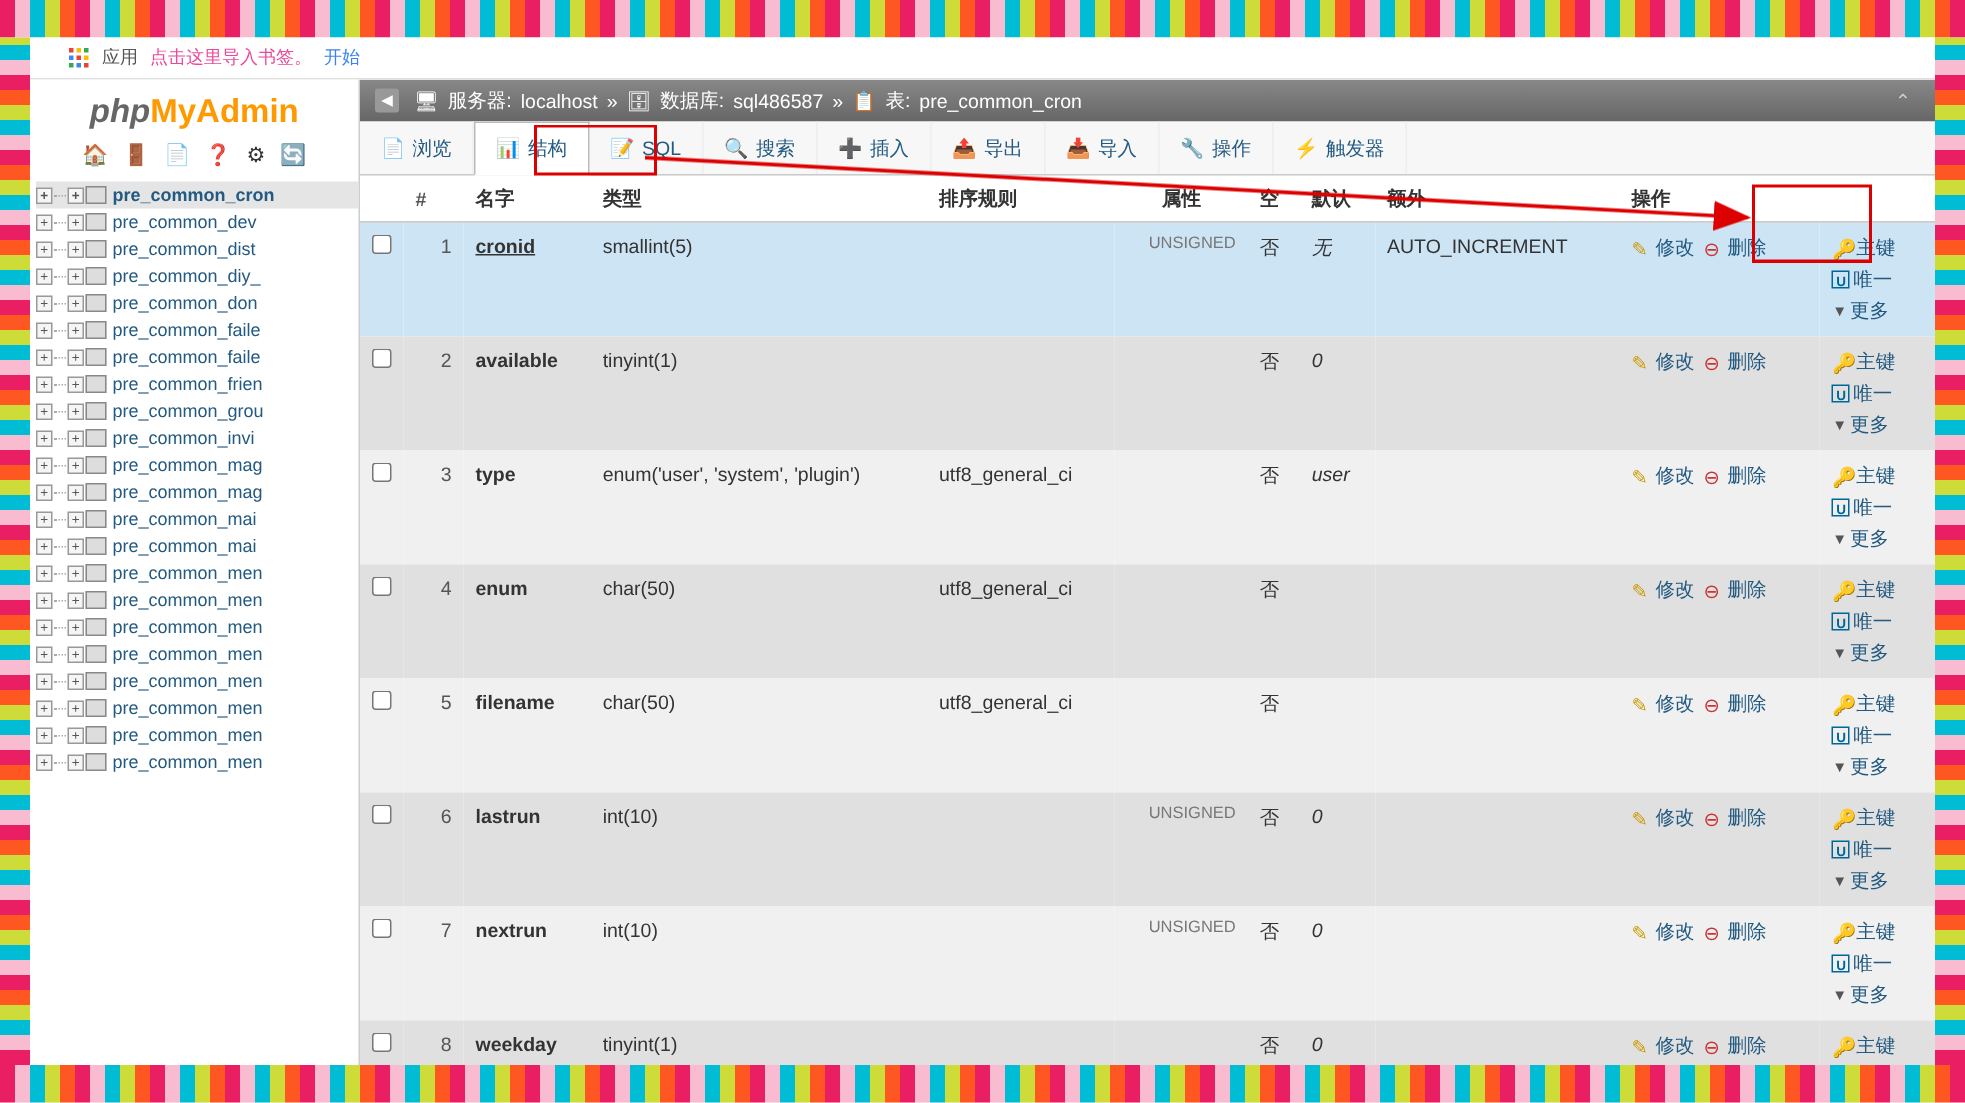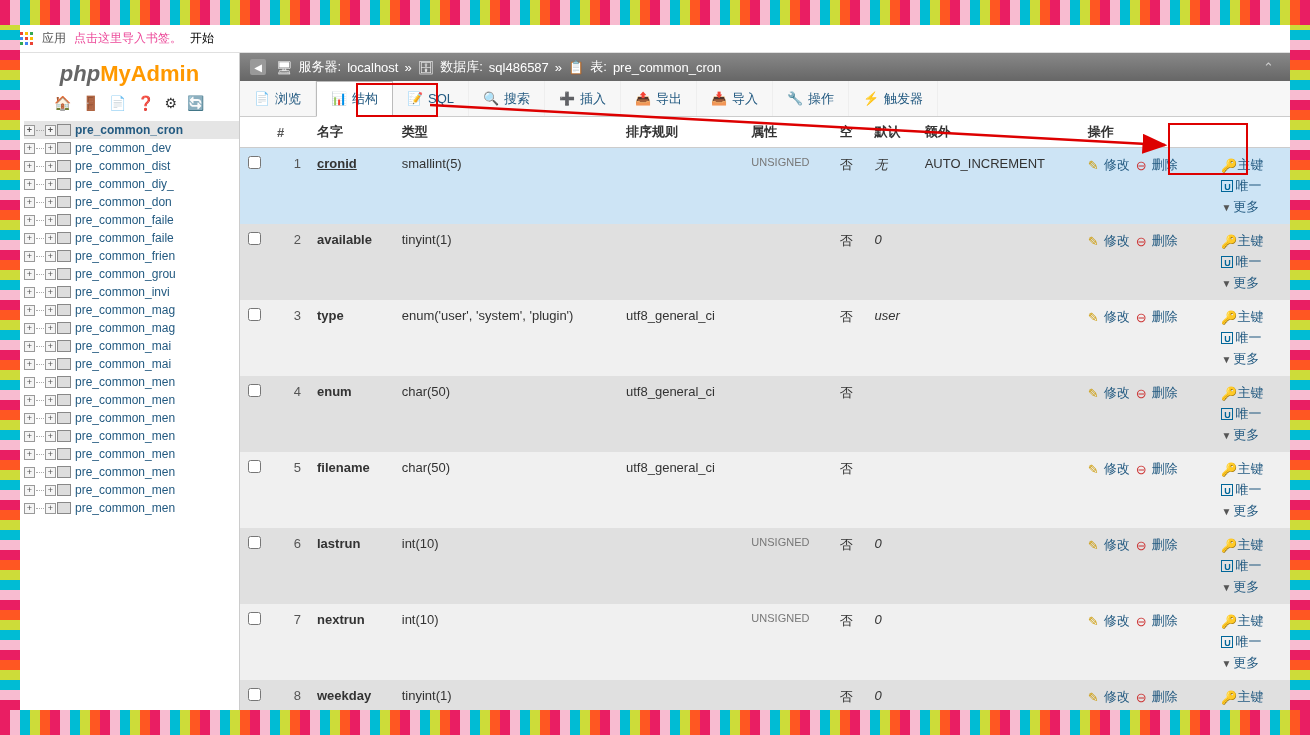--- a/index.html
+++ b/index.html
@@ -8,23 +8,23 @@
 
 .rainbow-border { position: absolute; background: repeating-linear-gradient(90deg,#e91e63 0 10px,#f8bbd0 10px 20px,#00bcd4 20px 30px,#cddc39 30px 40px,#ff5722 40px 50px); }
 .rb-top, .rb-bottom { left: 0; right: 0; height: 25px; }
 .rb-top { top: 0; } .rb-bottom { bottom: 0; }
 .rb-left, .rb-right { top: 25px; bottom: 25px; width: 20px; background: repeating-linear-gradient(0deg,#e91e63 0 10px,#f8bbd0 10px 20px,#00bcd4 20px 30px,#cddc39 30px 40px,#ff5722 40px 50px); }
 .rb-left { left: 0; } .rb-right { right: 0; }
 
 .app { position: absolute; left: 20px; top: 25px; right: 20px; bottom: 25px; background: #fff; display: flex; flex-direction: column; }
 
 
-.bookmark-bar { height: 28px; display: flex; align-items: center; padding: 0 0; gap: 8px; border-bottom: 1px solid #e0e0e0; font-size: 12px; color: #555; }
+.bookmark-bar { height: 28px; display: flex; align-items: center; padding: 0 26px; gap: 8px; border-bottom: 1px solid #e0e0e0; font-size: 12px; color: #555; }
 .apps-icon { width: 14px; height: 14px; display: inline-block; }
-.bookmark-link { color: #000000; cursor: pointer; }
+.bookmark-link { color: #3b82f6; cursor: pointer; }
 
 .main-area { flex: 1; display: flex; overflow: hidden; }
 
 
 .sidebar { width: 220px; background: #fff; border-right: 1px solid #ccc; display: flex; flex-direction: column; }
 .logo { text-align: center; padding: 8px 0 4px; font-size: 22px; font-weight: bold; font-family: Arial; }
 .logo .php { color: #666; font-style: italic; } .logo .my { color: #f90; } .logo .admin { color: #f90; }
 .nav-icons { text-align: center; padding: 4px 0; display: flex; justify-content: center; gap: 10px; font-size: 14px; }
 .recent-select { margin: 4px 8px; width: calc(100% - 16px); font-size: 12px; padding: 2px; }
 .tree { flex: 1; overflow: hidden; padding: 6px 0 0 4px; }
@@ -53,21 +53,21 @@
 
 .struct-table { width: 100%; border-collapse: collapse; font-size: 13px; }
 .struct-table th { background: #fff; text-align: left; padding: 6px 8px; font-weight: bold; border-bottom: 1px solid #ccc; }
 .struct-table td { padding: 8px; vertical-align: top; }
 .struct-table tr.odd td { background: #f0f0f0; }
 .struct-table tr.even td { background: #e0e0e0; }
 .struct-table tr.highlight td { background: #cde4f5; }
 .col-num { text-align: right; width: 40px; color: #555; }
 .field-name { font-weight: bold; }
 .field-name.pk { text-decoration: underline; }
-.attr { color: #777; font-size: 11px; text-align: left; }
+.attr { color: #777; font-size: 11px; text-align: right; }
 .actions { white-space: nowrap; }
 .action-link { color: #235a81; display: inline-flex; align-items: center; gap: 2px; margin-right: 6px; cursor: pointer; }
 .row-extra { display: flex; flex-direction: column; gap: 3px; align-items: flex-start; }
 .icon { width: 14px; height: 14px; display: inline-block; }
 .icon-edit { color: #c90; } .icon-drop { color: #c33; } .icon-primary { color: #ca0; } .icon-unique { color: #069; border:1px solid #069; font-size:9px; width:12px; height:12px; text-align:center; line-height:12px; font-weight:bold;}
 .more-arrow { font-size: 10px; color: #555; }
 </style>
 </head>
 <body>
 
@@ -369,21 +369,21 @@
 
       <div style="flex:1; overflow:auto; background:#fff; position:relative;">
         <table class="struct-table">
           <thead>
               <tr>
             <th style="width:24px"></th>
             <th class="col-num">#</th>
             <th>名字</th>
             <th>类型</th>
             <th>排序规则</th>
-            <th style="text-align:left">属性</th>
+            <th style="text-align:center">属性</th>
             <th>空</th>
             <th>默认</th>
             <th>额外</th>
             <th>操作</th>
             <th></th>
           </tr>
             </thead>
           <tbody id="tbody">
               <tr class="highlight">
                 <td><input type="checkbox" style=""></td>

